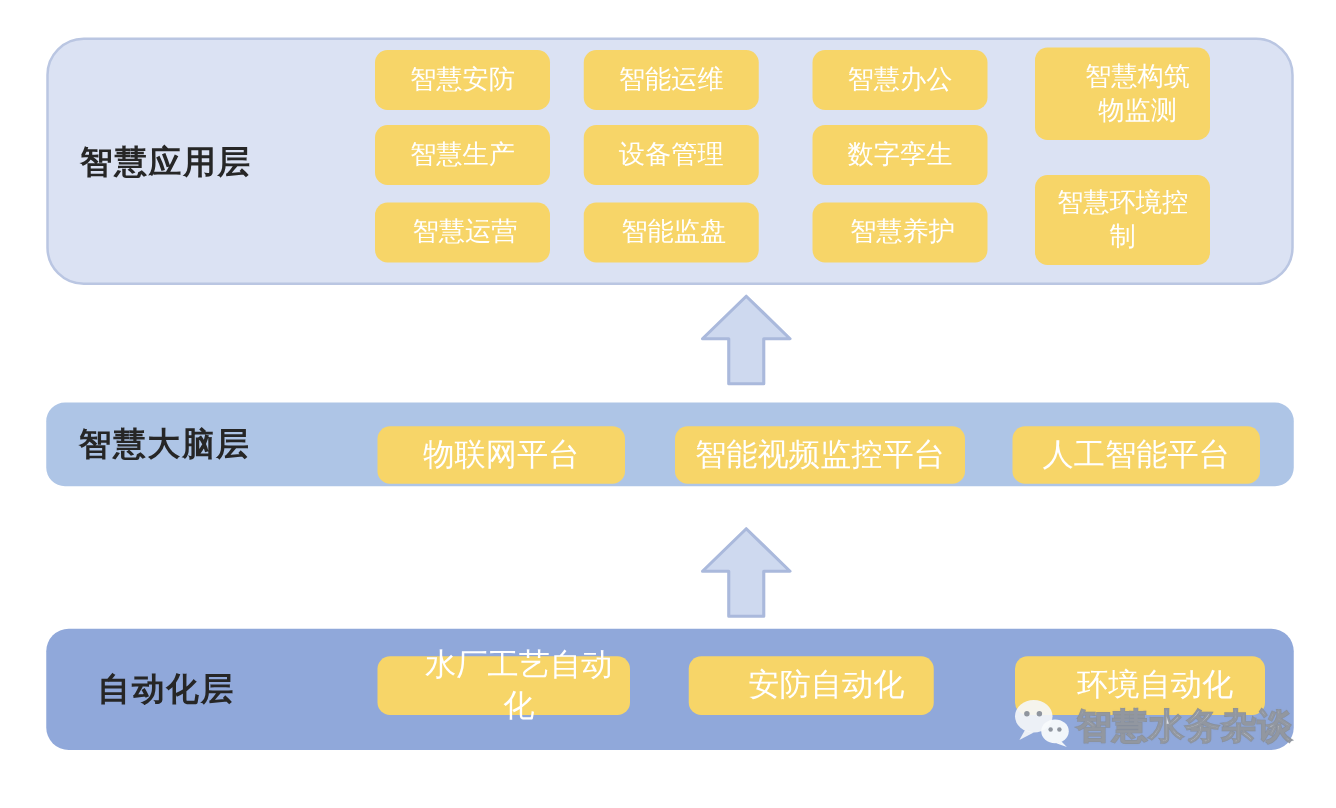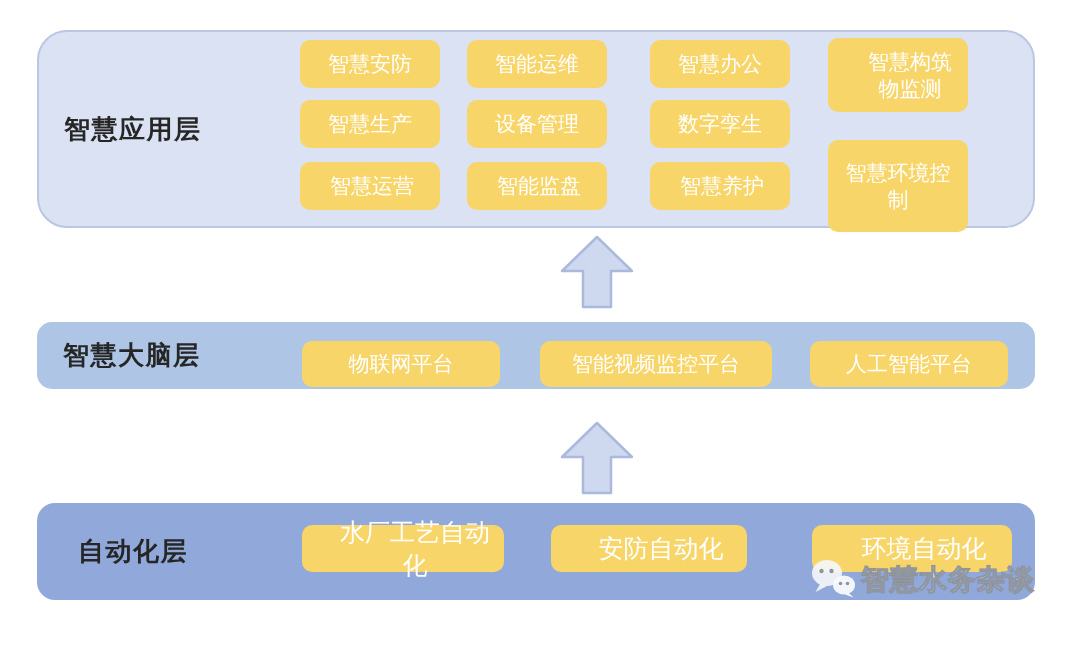--- a/index.html
+++ b/index.html
@@ -45,23 +45,23 @@
     display:flex;align-items:center;justify-content:center;
     text-align:center;
     font-size:21px;line-height:1.3;
     padding:0 12px;box-sizing:border-box;
   }
   
   .tb{width:140px;height:48px;}
   .c1{left:261px;} .c2{left:428px;} .c3{left:611px;} .c4{left:789px;}
   .r1{top:8px;} .r2{top:68px;} .r3{top:130px;padding-left:16px;}
   .tall1{top:6px;height:74px;padding-left:36px;}
-  .tall2{top:108px;height:92px;text-align:center;}
+  .tall2{top:108px;height:72px;text-align:center;}
   
-  .mb{top:19px;height:46px;font-size:21px;}
+  .mb{top:19px;height:46px;font-size:25px;}
   .mb1{left:265px;width:198px;}
   .mb2{left:503px;width:232px;}
   .mb3{left:773px;width:198px;}
   
   .ab{top:22px;height:47px;font-size:25px;padding-left:36px;}
   .ab1{left:265px;width:202px;}
   .ab2{left:514px;width:196px;}
   .ab3{left:775px;width:200px;}
   .arrow{position:absolute;left:559px;width:76px;height:74px;}
   .arrow-1{top:235px;}

